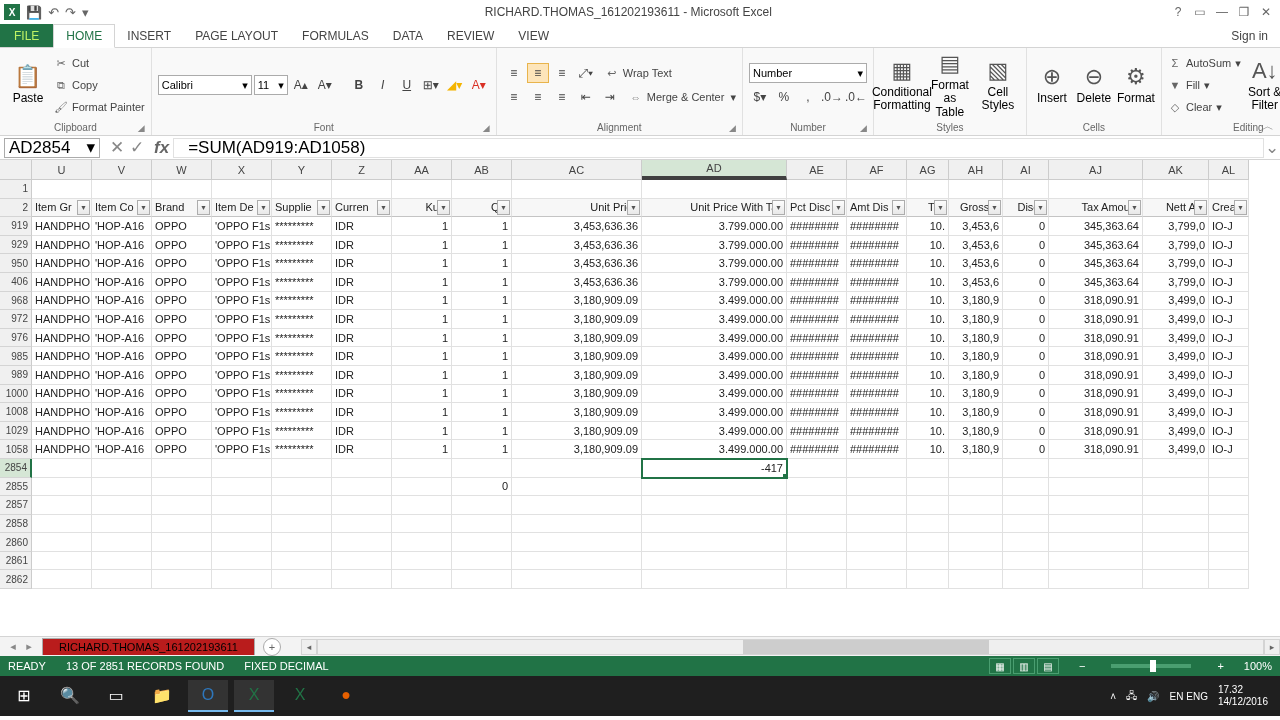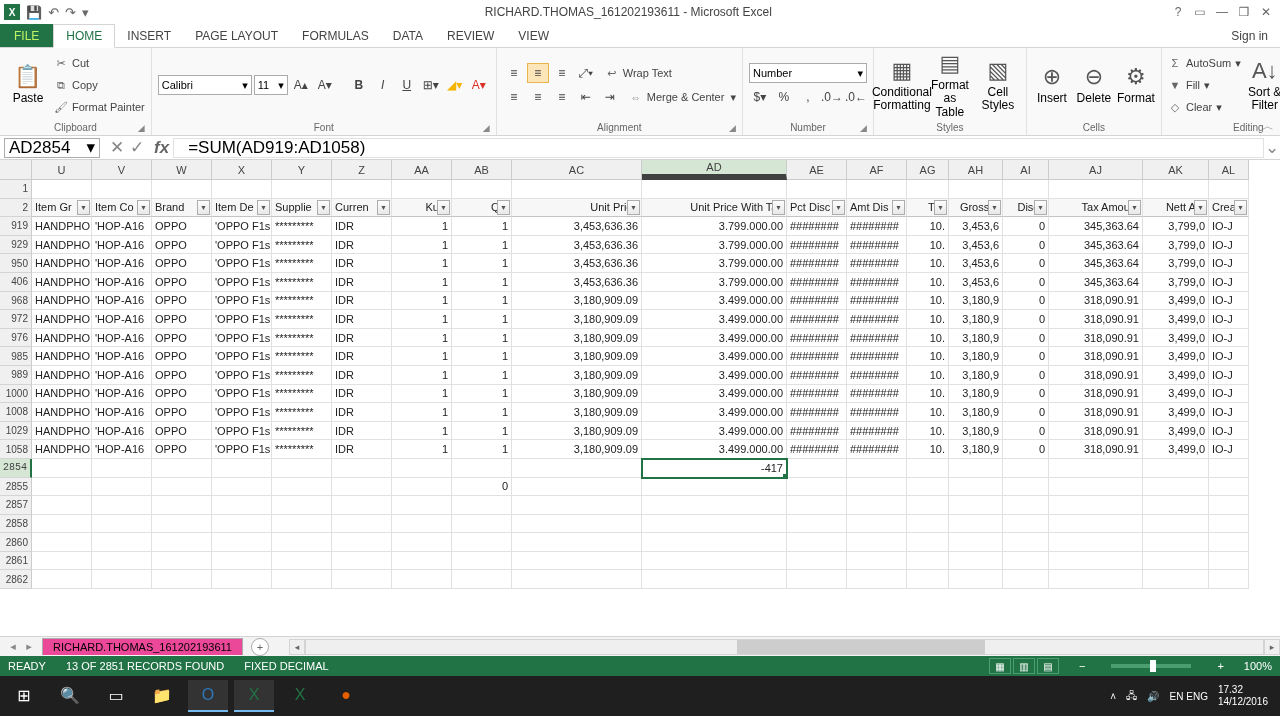--- a/index.html
+++ b/index.html
@@ -49,37 +49,37 @@
 .fx { font-style: italic; font-weight: bold; color: #666; margin: 0 4px; }
 .formula-input { flex: 1; height: 20px; border: 1px solid #e1e1e1; padding: 0 14px; display: flex; align-items: center; }
 .fb-expand { width: 16px; text-align: center; color: #888; cursor: pointer; }
 
 
 .grid { position: relative; height: 476px; display: flex; flex-direction: column; }
 .corner-headers { display: flex; height: 20px; }
 .select-all { width: 32px; background: #f0f0f0; border-right: 1px solid #ccc; border-bottom: 1px solid #ccc; }
 .col-headers { display: flex; flex: 1; }
 .col-h { background: #f0f0f0; border-right: 1px solid #ccc; border-bottom: 1px solid #ccc; text-align: center; font-size: 11px; color: #444; display: flex; align-items: center; justify-content: center; height: 20px; cursor: pointer; }
-.col-h.sel { background: #d5e6d5; border-bottom: 6px solid #404040; }
+.col-h.sel { background: #d5e6d5; border-bottom: 4px solid #404040; }
 .rows-area { flex: 1; overflow: hidden; }
 .row { display: flex; height: 18.6px; }
 .row-h { width: 32px; background: #f0f0f0; border-right: 1px solid #ccc; border-bottom: 1px solid #d4d4d4; font-size: 10px; color: #444; display: flex; align-items: center; justify-content: flex-end; padding-right: 3px; cursor: pointer; }
-.row-h.sel { background: #d5e6d5; border-right: 2px solid #217346; font-family: Liberation Mono, monospace; }
+.row-h.sel { background: #d5e6d5; border-right: 2px solid #217346; }
 .cell { border-right: 1px solid #e1e1e1; border-bottom: 1px solid #e1e1e1; font-size: 11px; padding: 0 3px; display: flex; align-items: center; overflow: hidden; white-space: nowrap; color: #222; }
 .cell.num { justify-content: flex-end; }
 .cell.header-cell { border-bottom: 1px solid #c4c4c4; position: relative; background: #f7f7f7; }
 .filter-btn { position: absolute; right: 1px; top: 1px; width: 13px; height: 15px; border: 1px solid #adadad; background: linear-gradient(#fdfdfd, #e8e8e8); font-size: 7px; display: flex; align-items: center; justify-content: center; color: #555; cursor: pointer; }
 .cell.active-cell { outline: 2px solid #217346; outline-offset: -1px; z-index: 5; position: relative; }
 .cell.active-cell::after { content: ""; position: absolute; right: -3px; bottom: -3px; width: 6px; height: 6px; background: #217346; }
 
 
 .sheet-area { height: 20px; border-top: 1px solid #d4d4d4; display: flex; align-items: center; font-size: 11px; background: #f3f3f3; }
 .sheet-nav { display: flex; gap: 2px; padding: 0 6px; color: #888; }
 .sheet-nav span { cursor: pointer; width: 14px; text-align: center; }
-.sheet-tab { background: #ec4899; border: 1px solid #ababab; border-bottom: none; padding: 2px 10px; margin-top: -1px; cursor: pointer; }
+.sheet-tab { background: #b91c1c; border: 1px solid #ababab; border-bottom: none; padding: 2px 16px; margin-top: -1px; cursor: pointer; }
 .new-sheet { width: 18px; height: 18px; border: 1px solid #ababab; border-radius: 50%; display: flex; align-items: center; justify-content: center; margin-left: 8px; cursor: pointer; color: #666; background:#fff; }
 .hscroll { flex: 1; margin-left: 20px; display: flex; align-items: center; }
 .hscroll .track { flex: 1; height: 16px; background: #efefef; border: 1px solid #d4d4d4; position: relative; }
 .hscroll .thumb { position: absolute; left: 45%; width: 26%; top: 0; bottom: 0; background: #cdcdcd; }
 .hscroll .arr { width: 16px; height: 16px; border: 1px solid #d4d4d4; background: #efefef; display: flex; align-items: center; justify-content: center; font-size: 9px; color: #666; cursor: pointer; }
 
 
 .statusbar { height: 20px; background: #217346; color: #fff; display: flex; align-items: center; font-size: 11px; padding: 0 8px; gap: 20px; }
 .statusbar .views { margin-left: auto; display: flex; gap: 2px; }
 .statusbar .views span { width: 22px; height: 16px; border: 1px solid #4a9e70; display: flex; align-items: center; justify-content: center; cursor: pointer; font-size: 10px; }

